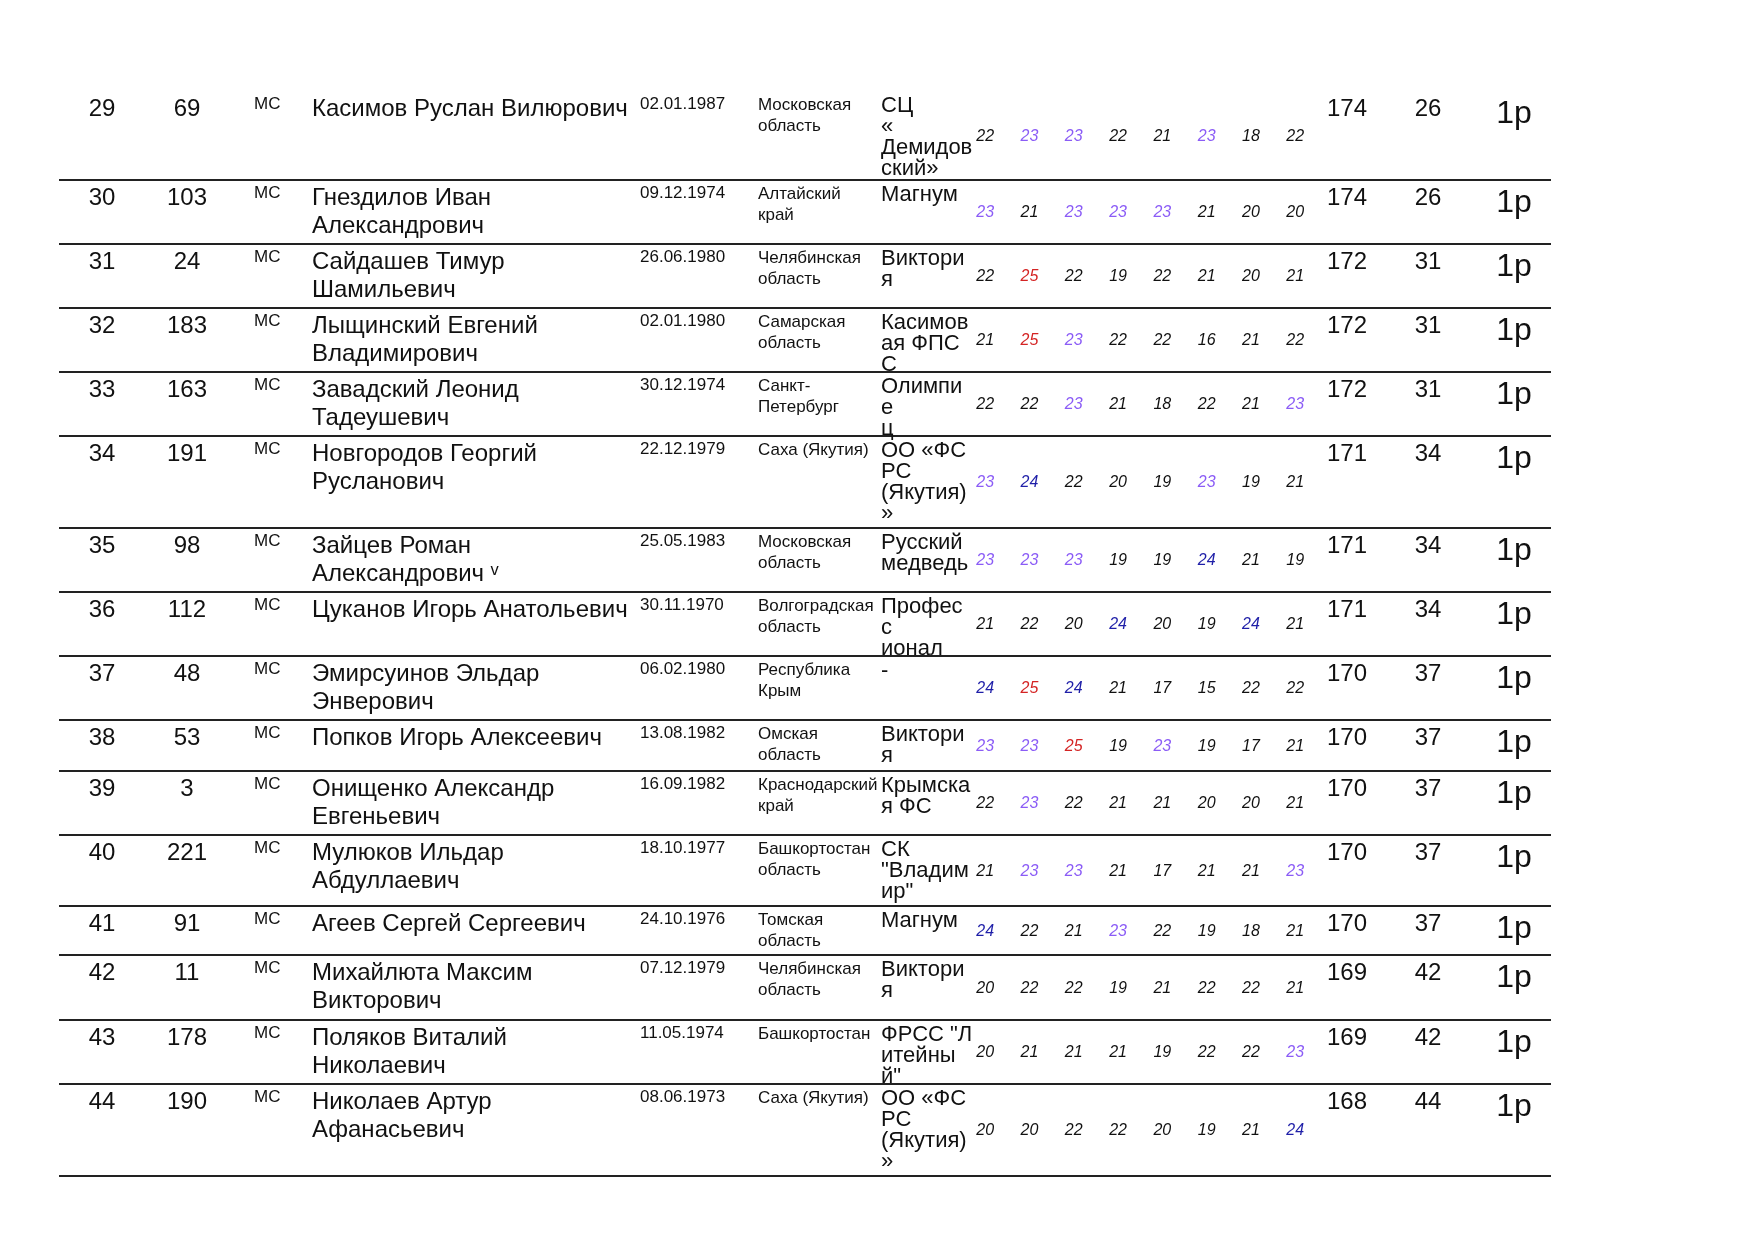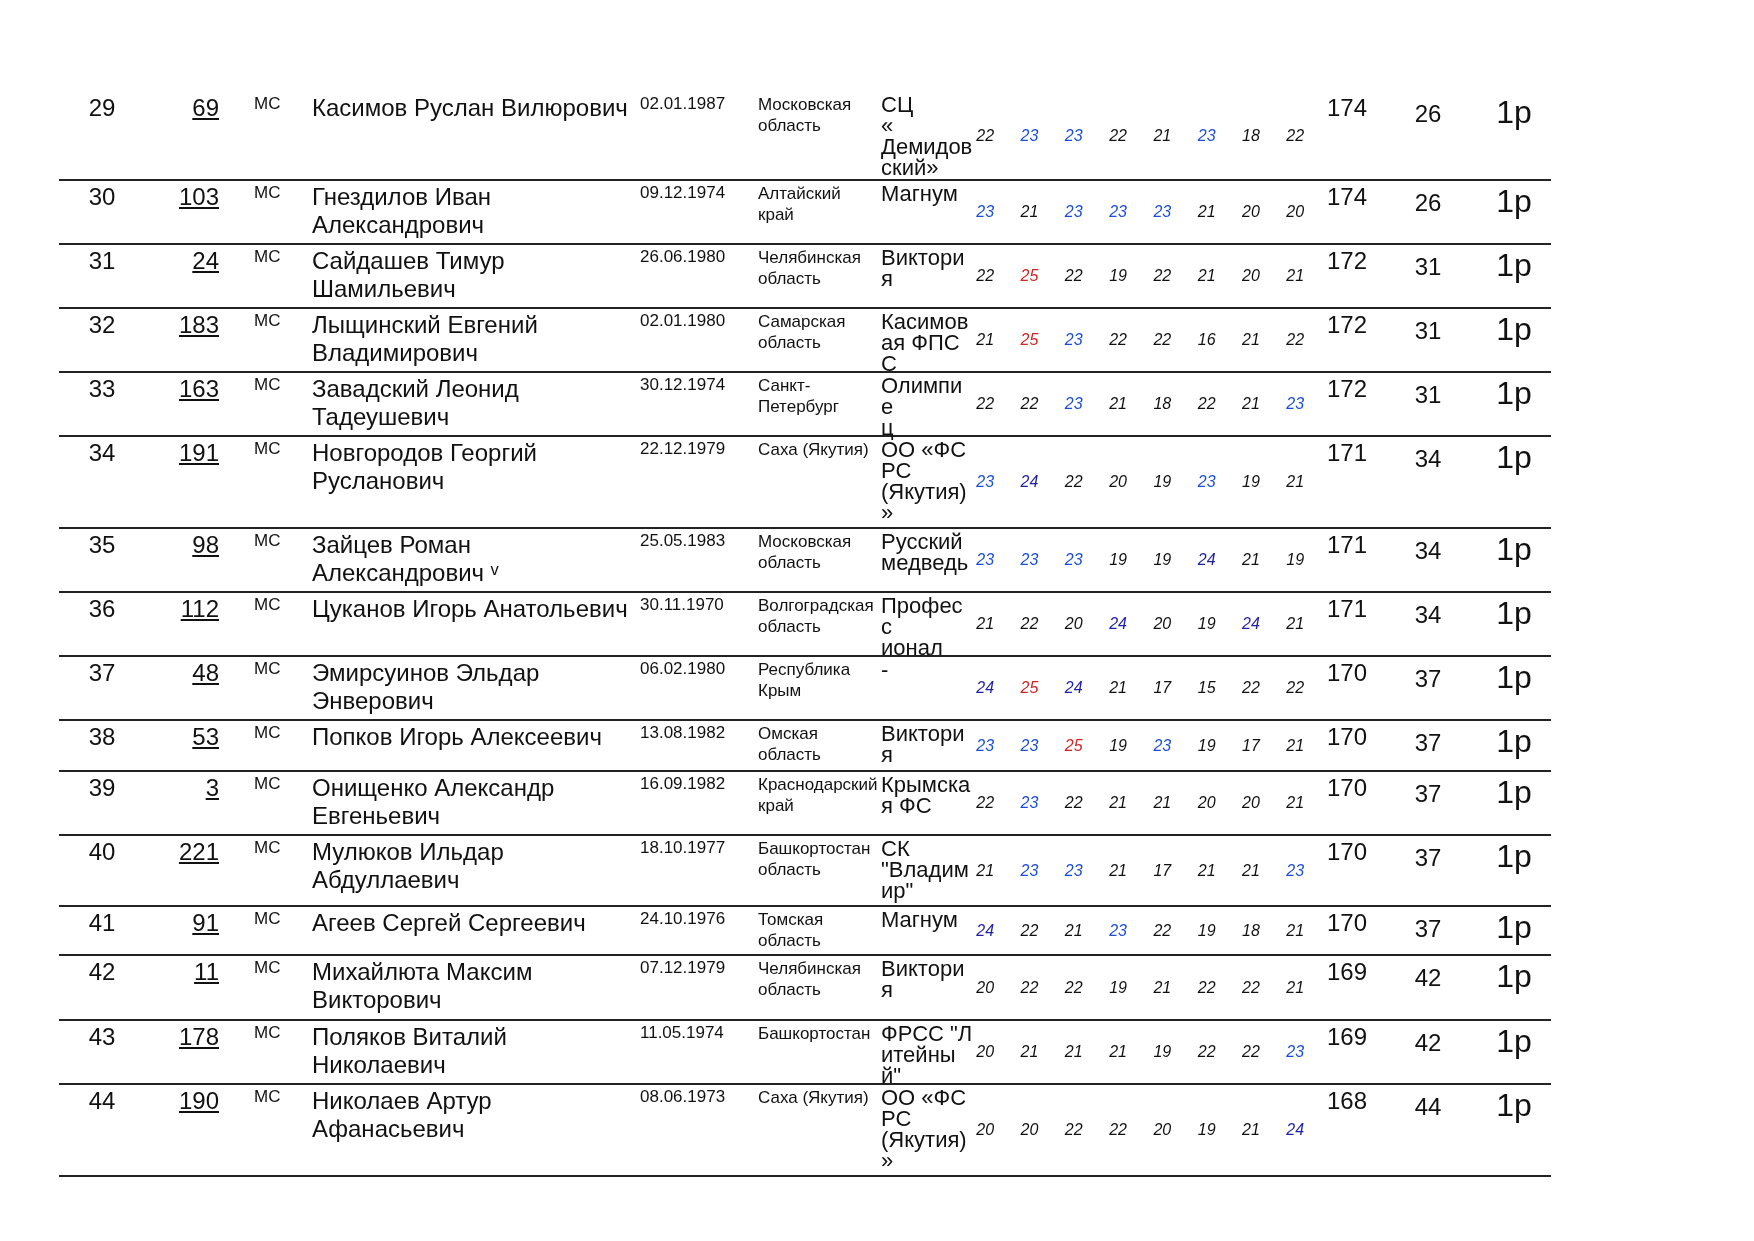--- a/index.html
+++ b/index.html
@@ -9,37 +9,37 @@
   }
   #results {
     position: absolute; left: 59px; top: 92px; width: 1492px;
   }
   .row {
     position: relative; border-bottom: 2.5px solid #222222;
     box-sizing: border-box;
   }
   .cell { position: absolute; top: 0; line-height: 1.18; }
   .c-place  { left: 29px;  width: 28px; text-align: center; font-size: 24px; top: 2px; }
-  .c-bib    { left: 96px;  width: 64px; text-align: right; font-size: 24px; top: 2px; text-decoration: underline; }
+  .c-bib    { left: 96px;  width: 64px; text-align: center; font-size: 24px; top: 2px; }
   .c-rank   { left: 195px; width: 40px; font-size: 17px; top: 2px; }
   .c-name   { left: 253px; width: 325px; font-size: 24px; top: 2px; line-height: 28px; }
   .c-date   { left: 581px; width: 110px; font-size: 17px; top: 2px; }
   .c-region { left: 699px; width: 118px; font-size: 17px; top: 2px; line-height: 21px; }
   .c-club   { left: 822px; width: 92px;  font-size: 22px; top: 2px; line-height: 21px; word-break: break-all; }
   .scores {
     position: absolute; left: 904px; top: 0; bottom: 0; width: 356px;
     display: flex; align-items: center; font-style: italic;
   }
   .score { width: 44.3px; text-align: center; font-size: 16px; }
-  .score.green { color: #1d4ed8; }
+  .score.green { color: #8b5cf6; }
   .score.red { color: #d42424; }
   .score.blue { color: #1f1fa8; }
   .score.black { color: #111111; }
   .c-total  { left: 1268px; width: 70px; font-size: 24px; top: 2px; }
-  .c-rankno { left: 1345px; width: 48px; text-align: center; font-size: 24px; top: 8px; }
+  .c-rankno { left: 1345px; width: 48px; text-align: center; font-size: 24px; top: 2px; }
   .c-grade  { left: 1420px; width: 70px; text-align: center; font-size: 32px; top: 2px; }
 </style>
 </head>
 <body>
 
 <div id="results">
     <div class="row" style="height: 89px;">
       <div class="cell c-place">29</div>
       <div class="cell c-bib">69</div>
       <div class="cell c-rank">МС</div>

